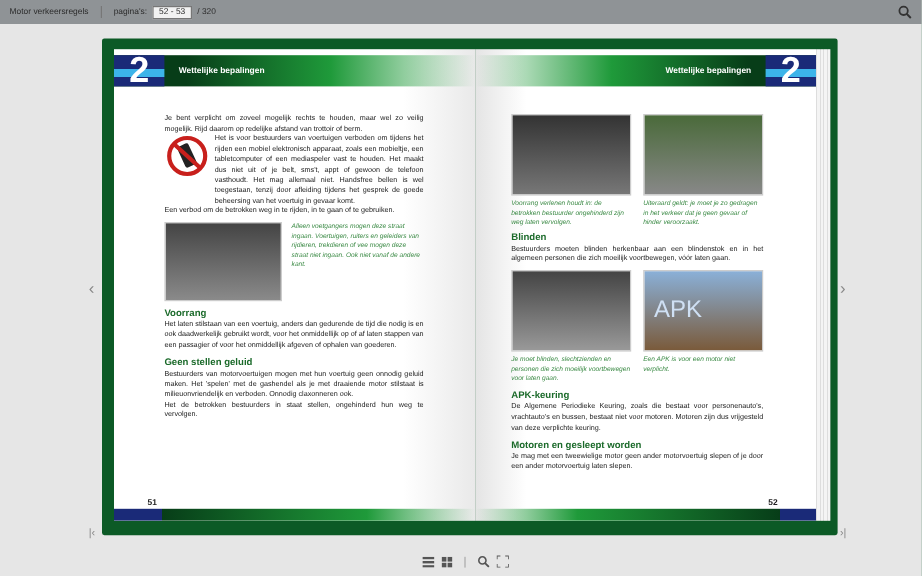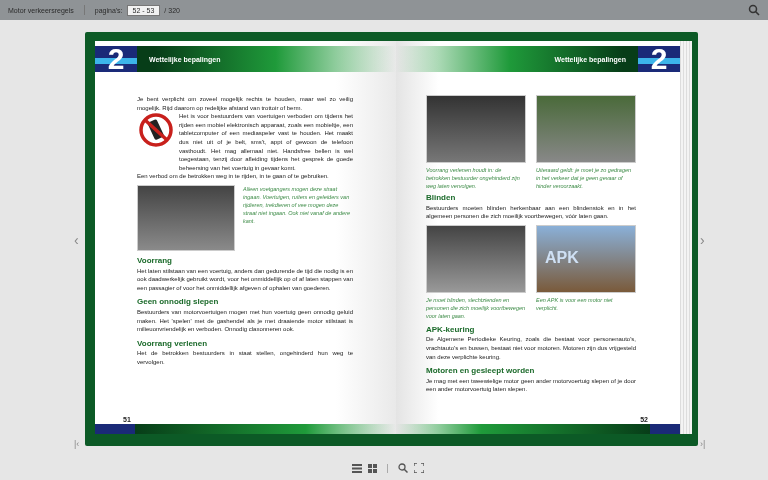--- a/index.html
+++ b/index.html
@@ -71,23 +71,22 @@
           </svg>
     <p>Het is voor bestuurders van voertuigen verboden om tijdens het rijden een mobiel elektronisch apparaat, zoals een mobieltje, een tabletcomputer of een mediaspeler vast te houden. Het maakt dus niet uit of je belt, sms't, appt of gewoon de telefoon vasthoudt. Het mag allemaal niet. Handsfree bellen is wel toegestaan, tenzij door afleiding tijdens het gesprek de goede beheersing van het voertuig in gevaar komt.</p>
    </div>
    <p>Een verbod om de betrokken weg in te rijden, in te gaan of te gebruiken.</p>
    <div style="display:flex;gap:8px;margin-top:4px">
     <div class="img" style="width:98px;height:66px;flex:none;background:linear-gradient(#444,#8a8a8a)"></div>
     <p class="cap" style="text-align:left">Alleen voetgangers mogen deze straat ingaan. Voertuigen, ruiters en geleiders van rijdieren, trekdieren of vee mogen deze straat niet ingaan. Ook niet vanaf de andere kant.</p>
    </div>
    <h3>Voorrang</h3>
    <p>Het laten stilstaan van een voertuig, anders dan gedurende de tijd die nodig is en ook daadwerkelijk gebruikt wordt, voor het onmiddellijk op of af laten stappen van een passagier of voor het onmiddellijk afgeven of ophalen van goederen.</p>
-   <h3>Geen onnodig slepen</h3>
+   <h3>Geen stellen geluid</h3>
    <p>Bestuurders van motorvoertuigen mogen met hun voertuig geen onnodig geluid maken. Het 'spelen' met de gashendel als je met draaiende motor stilstaat is milieuonvriendelijk en verboden. Onnodig claxonneren ook.</p>
-   <h3>Voorrang verlenen</h3>
    <p>Het de betrokken bestuurders in staat stellen, ongehinderd hun weg te vervolgen.</p>
   </div>
   <span class="pnum" style="left:28px">51</span>
   <div class="foot"></div>
  </div>
 
  <div class="page pr">
   <div class="hdr">
    <span class="ht">Wettelijke bepalingen</span>
    <div class="chap">2</div>
@@ -104,21 +103,21 @@
     </div>
    </div>
    <h3 style="margin-top:4px">Blinden</h3>
    <p>Bestuurders moeten blinden herkenbaar aan een blindenstok en in het algemeen personen die zich moeilijk voortbewegen, vóór laten gaan.</p>
    <div style="display:flex;gap:10px;margin-top:4px">
     <div style="width:100px">
      <div class="img" style="height:68px;background:linear-gradient(#444,#999)"></div>
      <p class="cap" style="text-align:left;margin-top:3px">Je moet blinden, slechtzienden en personen die zich moeilijk voortbewegen voor laten gaan.</p>
     </div>
     <div style="width:100px">
-     <div class="img" style="height:68px;background:linear-gradient(#8ab0d8,#7a5a3a);display:flex;align-items:center;padding-left:8px;color:#cfe0f4;font-weight:bold;font-size:16px">APK</div>
+     <div class="img" style="height:68px;background:linear-gradient(#8ab0d8,#7a5a3a);display:flex;align-items:center;padding-left:8px;color:#cfe0f4;font-weight:normal;font-size:20px">APK</div>
      <p class="cap" style="text-align:left;margin-top:3px">Een APK is voor een motor niet verplicht.</p>
     </div>
    </div>
    <h3>APK-keuring</h3>
    <p>De Algemene Periodieke Keuring, zoals die bestaat voor personenauto's, vrachtauto's en bussen, bestaat niet voor motoren. Motoren zijn dus vrijgesteld van deze verplichte keuring.</p>
    <h3>Motoren en gesleept worden</h3>
    <p>Je mag met een tweewielige motor geen ander motorvoertuig slepen of je door een ander motorvoertuig laten slepen.</p>
   </div>
   <span class="pnum" style="right:32px">52</span>
   <div class="foot"></div>

